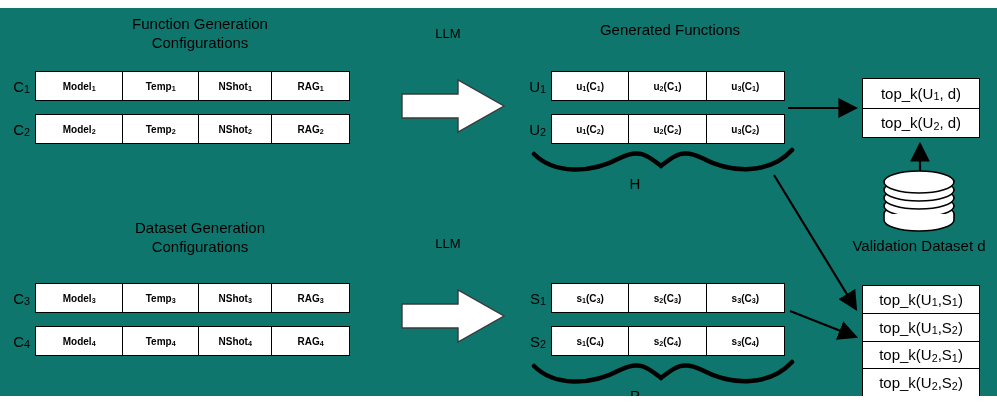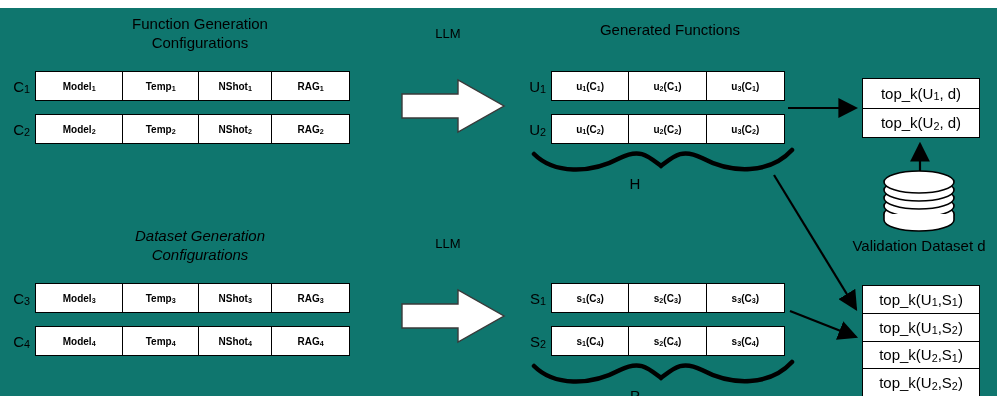--- a/index.html
+++ b/index.html
@@ -145,21 +145,21 @@
     <div class="cell" style="width:74px;">
         <span>NShot</span>
         <sub>2</sub>
       </div>
     <div class="cell" style="width:77px;">
         <span>RAG</span>
         <sub>2</sub>
       </div>
   </div>
 
-  <div class="abs caption" style="left:70px; top:218px; width:260px;font-style:italic;">Dataset Generation
+  <div class="abs caption" style="left:70px; top:210px; width:260px;">Dataset Generation
 Configurations</div>
 
   <div class="abs rowlabel" style="left:0px; top:275px; width:30px; height:30px;">
     <span>C</span>
       <sub>3</sub>
   </div>
   <div class="abs rowtable" style="left:35px; top:275px; width:315px; height:30px;">
     <div class="cell" style="width:88px;">
         <span>Model</span>
         <sub>3</sub>

